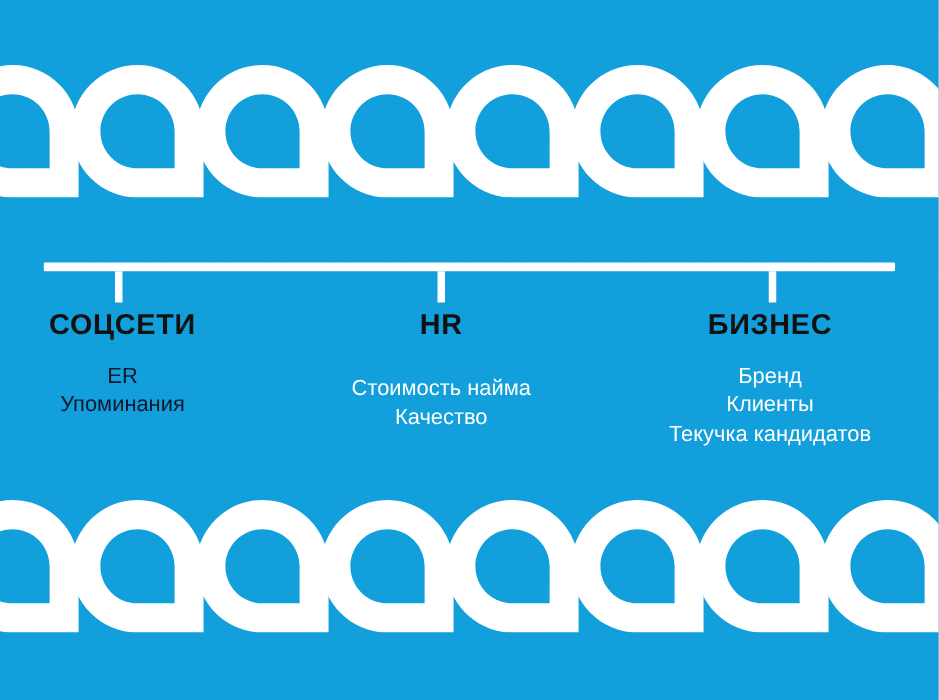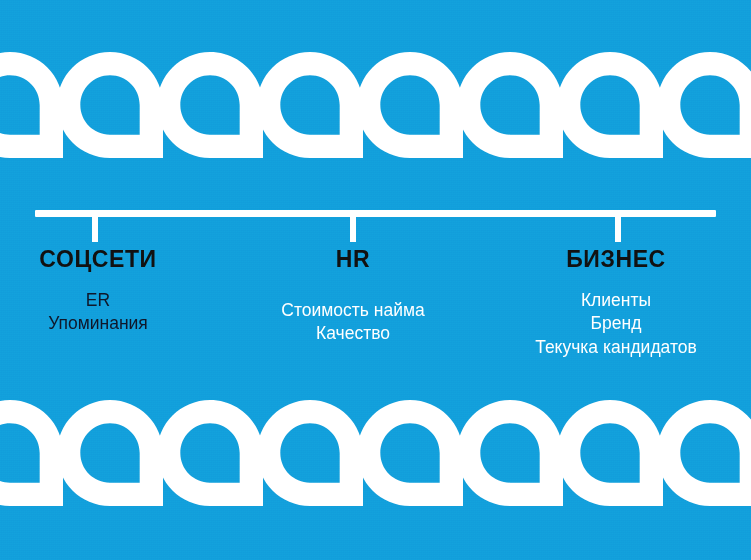--- a/index.html
+++ b/index.html
@@ -174,22 +174,22 @@
     <div class="stage-title" style="color: rgb(17, 17, 17);">HR</div>
     <div class="stage-items" style="color: rgb(255, 255, 255); margin-top: 28px;">
       <div>Стоимость найма</div>
       <div>Качество</div>
     </div>
   </div>
 
   <div id="col-business" class="stage-col">
     <div class="stage-title" style="color: rgb(17, 17, 17);">БИЗНЕС</div>
     <div class="stage-items" style="color: rgb(255, 255, 255);">
+      <div>Бренд</div>
       <div>Клиенты</div>
-      <div>Бренд</div>
       <div>Текучка кандидатов</div>
     </div>
   </div>
 
   <div id="glyph-row-bottom" class="glyph-row">
       <div class="glyph" style="left: -43px;">
         <svg viewBox="0 0 100 100" xmlns="http://www.w3.org/2000/svg">
           <path fill="#ffffff" fill-rule="evenodd" d="M50 0 C22.4 0 0 22.4 0 50 C0 77.6 22.4 100 50 100 L100 100 L100 50 C100 22.4 77.6 0 50 0 Z M50 22 C34.5 22 22 34.5 22 50 C22 65.5 34.5 78 50 78 L78 78 L78 50 C78 34.5 65.5 22 50 22 Z"></path>
         </svg>
       </div>

